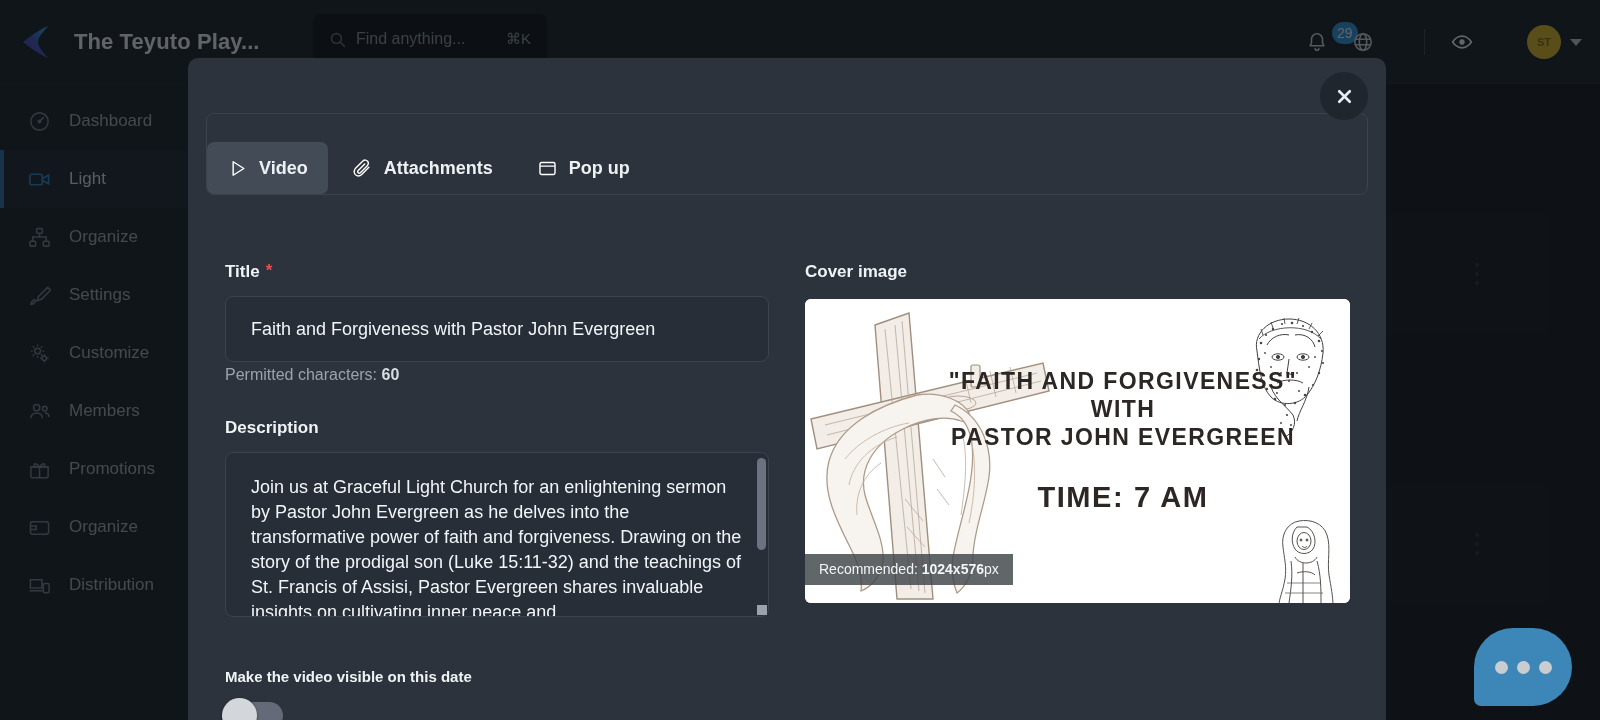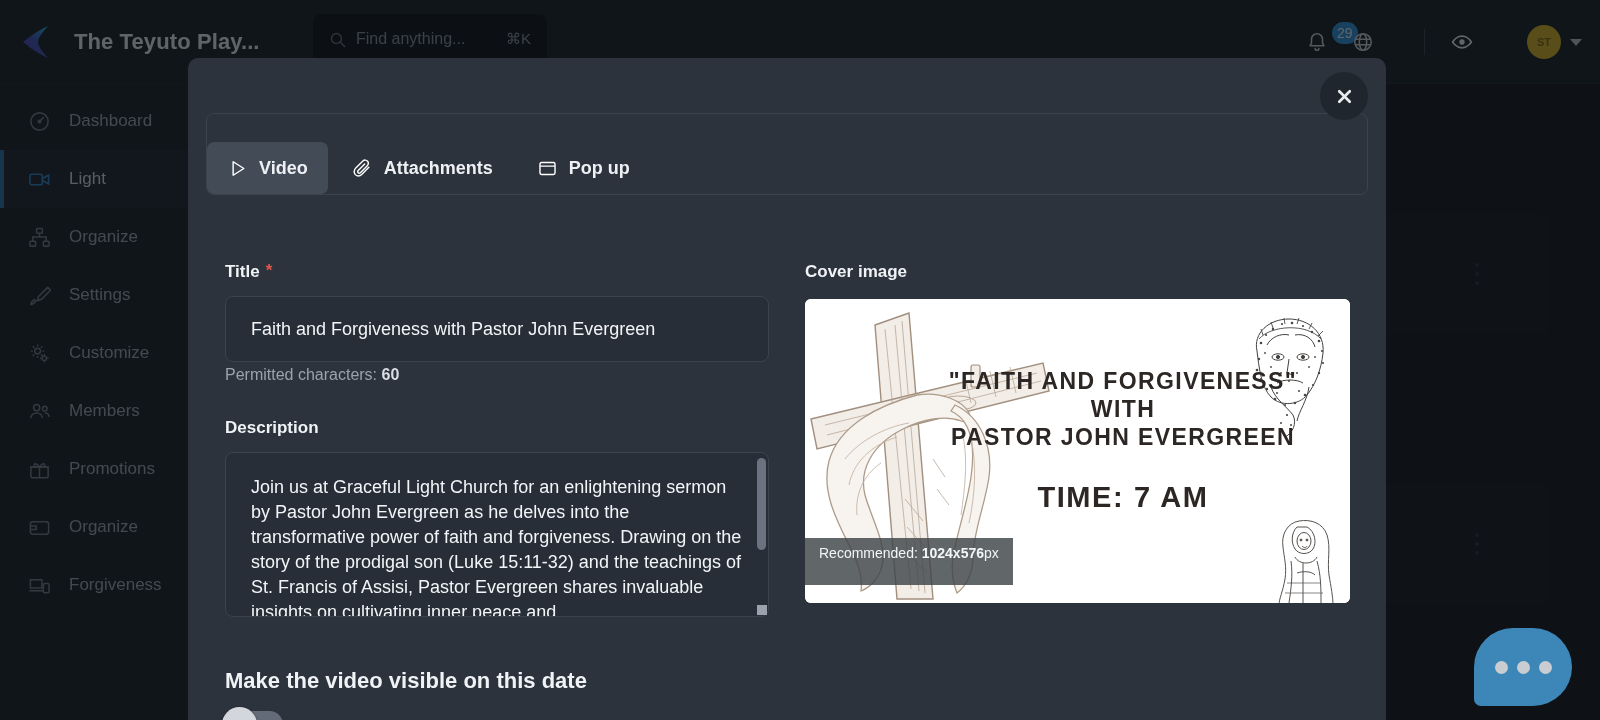--- a/index.html
+++ b/index.html
@@ -337,21 +337,21 @@
   }
   .ta-resize {
     position: absolute;
     right: 2px; bottom: 2px;
     width: 10px; height: 10px;
     background: #9aa3ad;
   }
 
   .toggle-block { margin-top: 51px; }
   .toggle-label {
-    font-size: 22px;
+    font-size: 15px;
     font-weight: bold;
     color: #f0f3f6;
     margin-bottom: 17px;
   }
   .switch {
     width: 58px; height: 27px;
     border-radius: 14px;
     background: #626b77;
     position: relative;
     cursor: pointer;
@@ -386,21 +386,21 @@
     background: #ffffff;
     cursor: pointer;
   }
   .cover-frame svg { display: block; width: 545px; height: 304px; }
   .rec-badge {
     position: absolute;
     left: 0; bottom: 18px;
     background: rgba(62,68,72,0.82);
     color: #f3f5f7;
     font-size: 14px;
-    padding: 7px 14px 24px 14px;
+    padding: 7px 14px 8px 14px;
     white-space: nowrap;
   }
   .rec-badge b { font-weight: bold; }
 
   
   .fab {
     position: absolute;
     right: 28px; bottom: 14px;
     width: 98px; height: 78px;
     background: #3d87b8;
@@ -529,21 +529,21 @@
         <span class="nav-label">Organize</span>
       </div>
       <div class="nav-item">
         <span class="nav-ico">
           <svg viewBox="0 0 24 24" fill="none" stroke="currentColor" stroke-width="1.6">
             <path d="M2.5 6 h12 v8.5 h-12 z"></path>
             <path d="M1.5 17.5 h14"></path>
             <rect x="16" y="10" width="6" height="9.5" rx="1.2"></rect>
           </svg>
         </span>
-        <span class="nav-label">Forgiveness</span>
+        <span class="nav-label">Distribution</span>
       </div>
     </nav>
 
   <header class="topbar">
     <div class="logo-wrap">
       <svg class="logo-mark" viewBox="0 0 30 34">
         <defs>
           <linearGradient id="lg" x1="0" y1="1" x2="1" y2="0">
             <stop offset="0" stop-color="#6b36a8"></stop>
             <stop offset="0.5" stop-color="#3b55b8"></stop>

